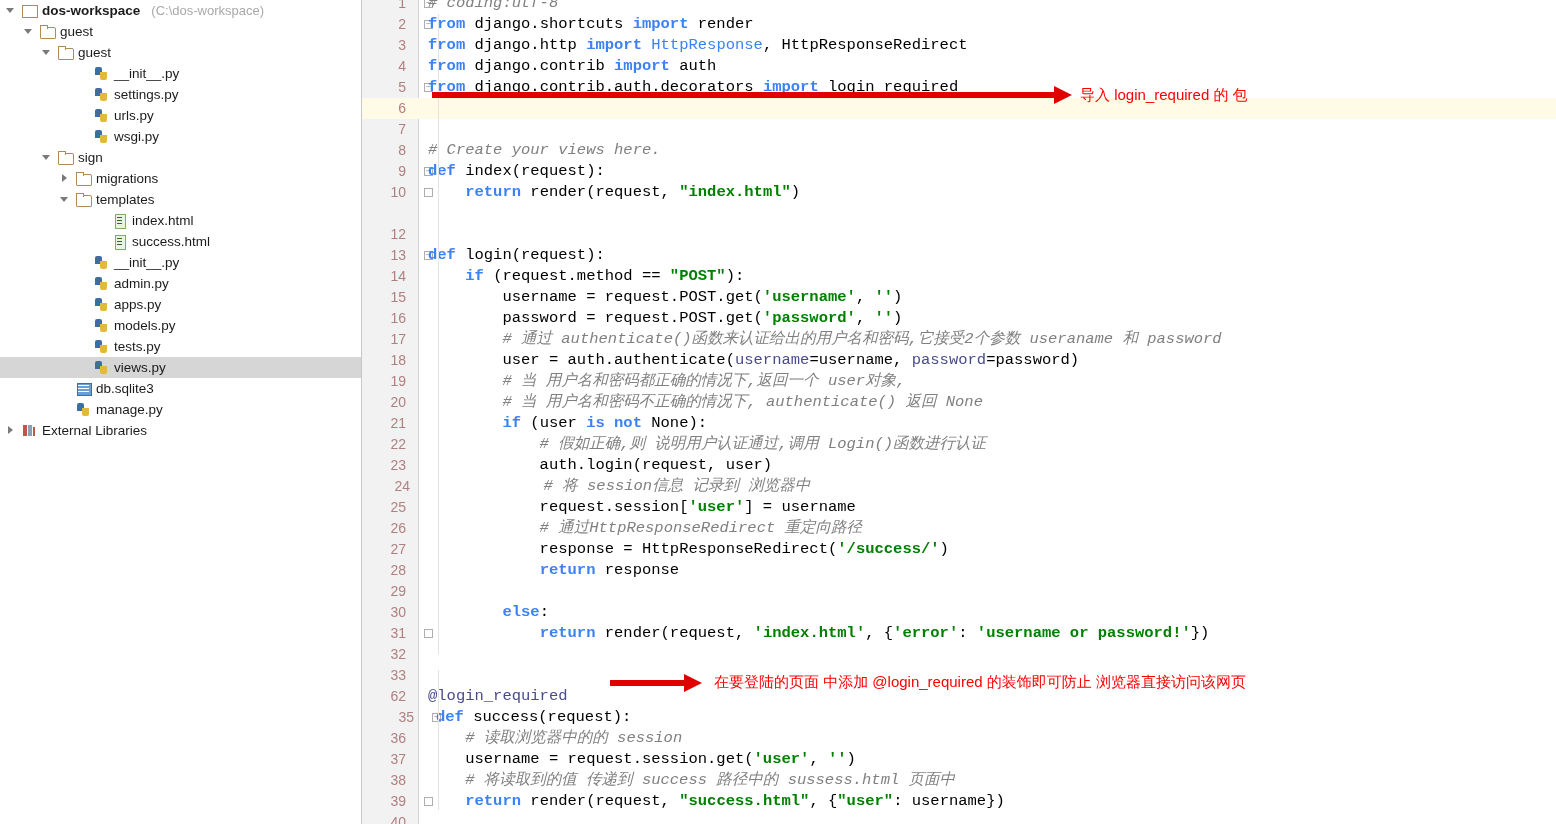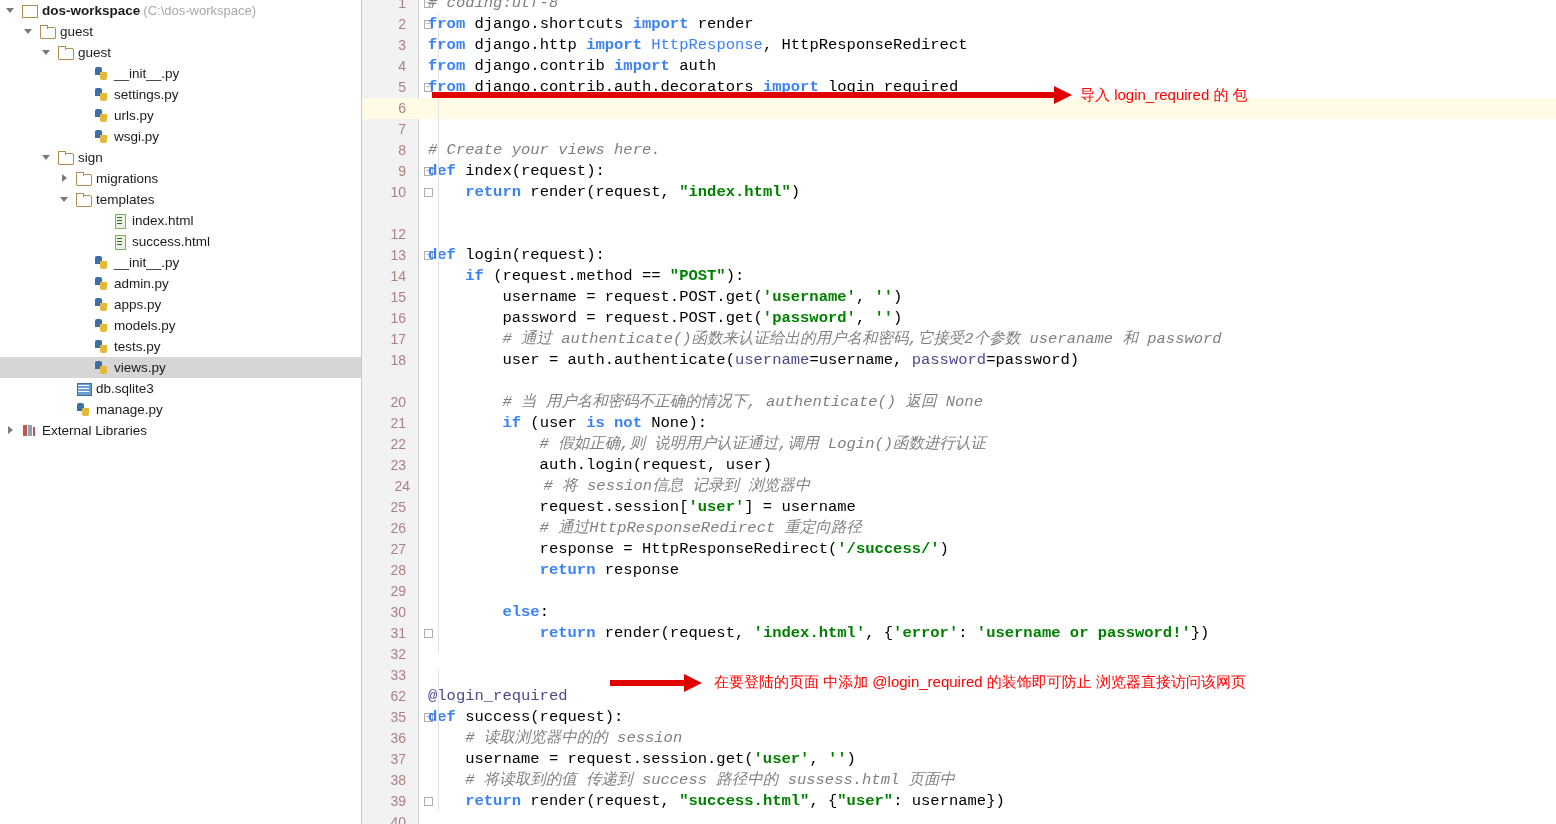--- a/index.html
+++ b/index.html
@@ -46,21 +46,21 @@
   .twist.right::after {
     content: "";
     position: absolute; left: 4px; top: 2px;
     border-top: 4.5px solid transparent;
     border-bottom: 4.5px solid transparent;
     border-left: 5px solid #7a7a7a;
   }
   .ico { width: 17px; height: 15px; flex: 0 0 17px; margin-right: 4px; position: relative; }
   .tlabel { font-size: 13.5px; line-height: 16px; }
   .tlabel.bold { font-weight: bold; }
-  .tpath { font-size: 13px; color: #a9a9a9; margin-left: 3px; }
+  .tpath { font-size: 13px; color: #a9a9a9; margin-left: 11px; }
 
   
   .ico-folder::before {
     content: "";
     position: absolute; left: 1px; top: 3px;
     width: 14px; height: 10px;
     border: 1px solid #b08c52;
     border-radius: 1px 2px 1px 1px;
     background: #ffffff;
   }
@@ -400,36 +400,37 @@
         <div class="line" style="position: absolute; left: 0px; right: 0px; top: 140px;"><span class="num">8</span><span class="code"><span class="cm"># Create your views here.</span></span></div>
         <div class="line" style="position: absolute; left: 0px; right: 0px; top: 161px;"><span class="num">9</span><span class="fold minus"></span><span class="code"><span class="kw">def</span><span class="pl"> index(request):</span></span></div>
         <div class="line" style="position: absolute; left: 0px; right: 0px; top: 182px;"><span class="num">10</span><span class="fold plain"></span><span class="code"><span class="pl">    </span><span class="kw">return</span><span class="pl"> render(request, </span><span class="str">"index.html"</span><span class="pl">)</span></span></div>
         <div class="line" style="position: absolute; left: 0px; right: 0px; top: 224px;"><span class="num">12</span><span class="code"></span></div>
         <div class="line" style="position: absolute; left: 0px; right: 0px; top: 245px;"><span class="num">13</span><span class="fold minus"></span><span class="code"><span class="kw">def</span><span class="pl"> login(request):</span></span></div>
         <div class="line" style="position: absolute; left: 0px; right: 0px; top: 266px;"><span class="num">14</span><span class="code"><span class="pl">    </span><span class="kw">if</span><span class="pl"> (request.method == </span><span class="str">"POST"</span><span class="pl">):</span></span></div>
         <div class="line" style="position: absolute; left: 0px; right: 0px; top: 287px;"><span class="num">15</span><span class="code"><span class="pl">        username = request.POST.get(</span><span class="str">'username'</span><span class="pl">, </span><span class="str">''</span><span class="pl">)</span></span></div>
         <div class="line" style="position: absolute; left: 0px; right: 0px; top: 308px;"><span class="num">16</span><span class="code"><span class="pl">        password = request.POST.get(</span><span class="str">'password'</span><span class="pl">, </span><span class="str">''</span><span class="pl">)</span></span></div>
         <div class="line" style="position: absolute; left: 0px; right: 0px; top: 329px;"><span class="num">17</span><span class="code"><span class="cm">        # 通过 authenticate()函数来认证给出的用户名和密码,它接受2个参数 useraname 和 password</span></span></div>
         <div class="line" style="position: absolute; left: 0px; right: 0px; top: 350px;"><span class="num">18</span><span class="code"><span class="pl">        user = auth.authenticate(</span><span class="dec">username</span><span class="pl">=username, </span><span class="dec">password</span><span class="pl">=password)</span></span></div>
+        <div class="line" style="position: absolute; left: 0px; right: 0px; top: 371px;"><span class="num">19</span><span class="code"><span class="cm">        # 当 用户名和密码都正确的情况下,返回一个 user对象,</span></span></div>
         <div class="line" style="position: absolute; left: 0px; right: 0px; top: 392px;"><span class="num">20</span><span class="code"><span class="cm">        # 当 用户名和密码不正确的情况下, authenticate() 返回 None</span></span></div>
         <div class="line" style="position: absolute; left: 0px; right: 0px; top: 413px;"><span class="num">21</span><span class="code"><span class="pl">        </span><span class="kw">if</span><span class="pl"> (user </span><span class="kw">is not</span><span class="pl"> None):</span></span></div>
         <div class="line" style="position: absolute; left: 0px; right: 0px; top: 434px;"><span class="num">22</span><span class="code"><span class="cm">            # 假如正确,则 说明用户认证通过,调用 Login()函数进行认证</span></span></div>
         <div class="line" style="position: absolute; left: 0px; right: 0px; top: 455px;"><span class="num">23</span><span class="code"><span class="pl">            auth.login(request, user)</span></span></div>
         <div class="line" style="position: absolute; left: 4px; right: 0px; top: 476px;"><span class="num">24</span><span class="code"><span class="cm">            # 将 session信息 记录到 浏览器中</span></span></div>
         <div class="line" style="position: absolute; left: 0px; right: 0px; top: 497px;"><span class="num">25</span><span class="code"><span class="pl">            request.session[</span><span class="str">'user'</span><span class="pl">] = username</span></span></div>
         <div class="line" style="position: absolute; left: 0px; right: 0px; top: 518px;"><span class="num">26</span><span class="code"><span class="cm">            # 通过HttpResponseRedirect 重定向路径</span></span></div>
         <div class="line" style="position: absolute; left: 0px; right: 0px; top: 539px;"><span class="num">27</span><span class="code"><span class="pl">            response = HttpResponseRedirect(</span><span class="str">'/success/'</span><span class="pl">)</span></span></div>
         <div class="line" style="position: absolute; left: 0px; right: 0px; top: 560px;"><span class="num">28</span><span class="code"><span class="pl">            </span><span class="kw">return</span><span class="pl"> response</span></span></div>
         <div class="line" style="position: absolute; left: 0px; right: 0px; top: 581px;"><span class="num">29</span><span class="code"></span></div>
         <div class="line" style="position: absolute; left: 0px; right: 0px; top: 602px;"><span class="num">30</span><span class="code"><span class="pl">        </span><span class="kw">else</span><span class="pl">:</span></span></div>
         <div class="line" style="position: absolute; left: 0px; right: 0px; top: 623px;"><span class="num">31</span><span class="fold plain"></span><span class="code"><span class="pl">            </span><span class="kw">return</span><span class="pl"> render(request, </span><span class="str">'index.html'</span><span class="pl">, {</span><span class="str">'error'</span><span class="pl">: </span><span class="str">'username or password!'</span><span class="pl">})</span></span></div>
         <div class="line" style="position: absolute; left: 0px; right: 0px; top: 644px;"><span class="num">32</span><span class="code"></span></div>
         <div class="line" style="position: absolute; left: 0px; right: 0px; top: 665px;"><span class="num">33</span><span class="code"></span></div>
         <div class="line" style="position: absolute; left: 0px; right: 0px; top: 686px;"><span class="num">62</span><span class="code"><span class="dec">@login_required</span></span></div>
-        <div class="line" style="position: absolute; left: 0px; right: 0px; top: 707px;"><span class="num">35</span><span class="fold minus"></span><span class="code"><span class="kw">def</span><span class="pl"> success(request):</span></span></div>
+        <div class="line" style="position: absolute; left: 8px; right: 0px; top: 707px;"><span class="num">35</span><span class="fold minus"></span><span class="code"><span class="kw">def</span><span class="pl"> success(request):</span></span></div>
         <div class="line" style="position: absolute; left: 0px; right: 0px; top: 728px;"><span class="num">36</span><span class="code"><span class="cm">    # 读取浏览器中的的 session</span></span></div>
         <div class="line" style="position: absolute; left: 0px; right: 0px; top: 749px;"><span class="num">37</span><span class="code"><span class="pl">    username = request.session.get(</span><span class="str">'user'</span><span class="pl">, </span><span class="str">''</span><span class="pl">)</span></span></div>
         <div class="line" style="position: absolute; left: 0px; right: 0px; top: 770px;"><span class="num">38</span><span class="code"><span class="cm">    # 将读取到的值 传递到 success 路径中的 sussess.html 页面中</span></span></div>
         <div class="line" style="position: absolute; left: 0px; right: 0px; top: 791px;"><span class="num">39</span><span class="fold plain"></span><span class="code"><span class="pl">    </span><span class="kw">return</span><span class="pl"> render(request, </span><span class="str">"success.html"</span><span class="pl">, {</span><span class="str">"user"</span><span class="pl">: username})</span></span></div>
         <div class="line" style="position: absolute; left: 0px; right: 0px; top: 812px;"><span class="num">40</span><span class="code"></span></div>
         <div class="vguide" style="top: 14px; height: 640px;"></div>
         <div class="vguide" style="top: 670px; height: 140px;"></div>
       </div>
     <div id="annolayer" style="position: absolute; left: 0px; top: 0px; width: 100%; height: 824px; pointer-events: none;">
         <div class="anno-arrow" style="left: 70px; top: 86px; width: 640px; height: 18px;">

